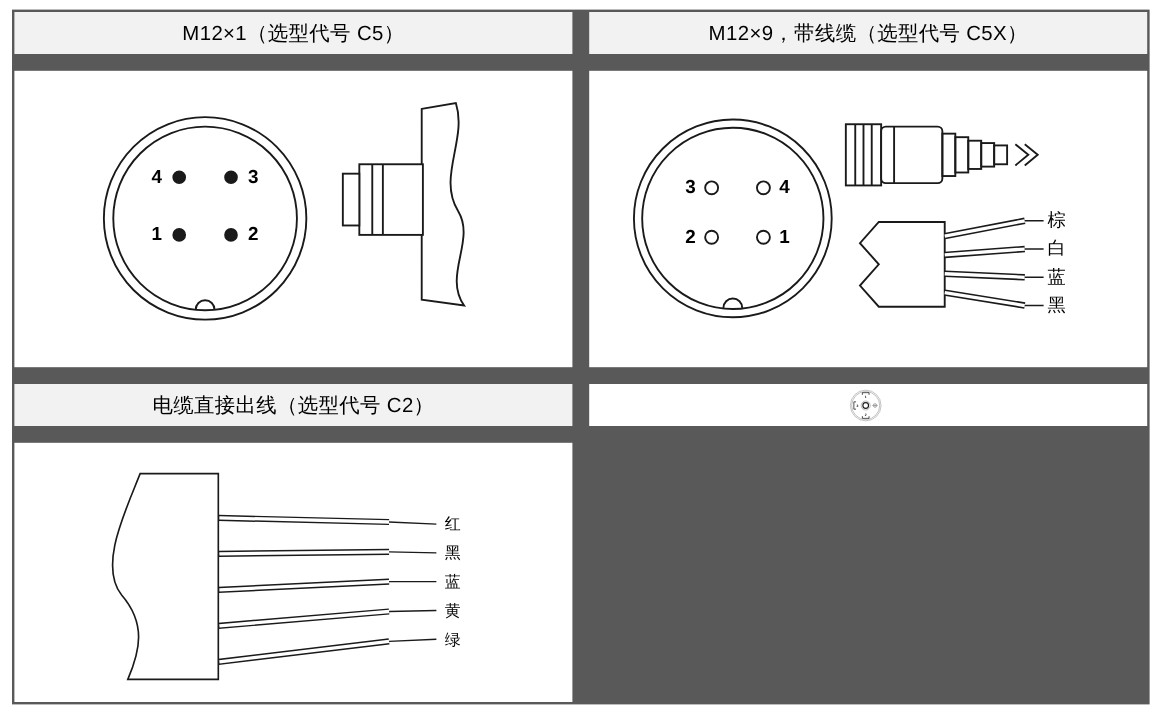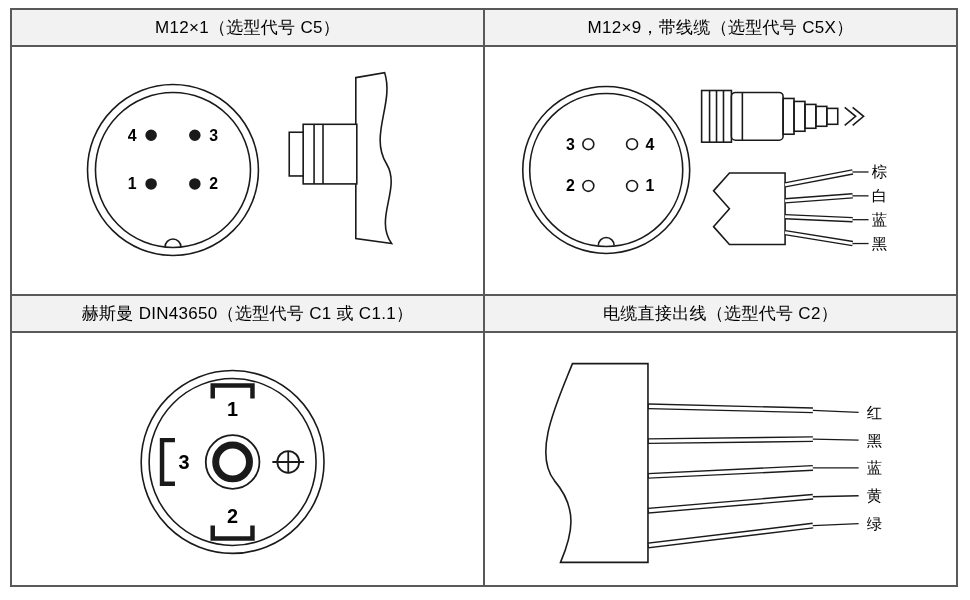--- a/index.html
+++ b/index.html
@@ -1,21 +1,21 @@
 <!DOCTYPE html>
 <html><head>
 <meta charset="utf-8">
 <style>
   * { margin:0; padding:0; box-sizing:border-box; }
   body { background:#ffffff; font-family:"Liberation Sans", sans-serif; }
   .page { position:relative; width:970px; height:600px; background:#ffffff; overflow:hidden; }
   .grid {
     position:absolute; left:10px; top:8px; width:948px; height:579px;
     display:grid; grid-template-columns:1fr 1fr; grid-template-rows:35px 247px 35px 1fr;
-    background:#595959; padding:2px; gap:2px;
+    background:#595959; padding:2px; gap:14px;
   }
   .cell { background:#ffffff; overflow:hidden; }
   .header {
     background:#f2f2f2; display:flex; align-items:center; justify-content:center;
     font-size:17px; color:#000; letter-spacing:0.3px; font-weight:500;
   }
   .body-cell { display:flex; align-items:stretch; justify-content:stretch; }
   .body-cell svg { width:100%; height:100%; display:block; }
   svg text { font-family:"Liberation Sans", sans-serif; fill:#000; text-anchor:middle; dominant-baseline:central; }
   .pin-num text { font-size:16px; font-weight:600; }
@@ -121,23 +121,20 @@
         <g class="cn">
           <text x="397" y="125">棕</text>
           <text x="397" y="149">白</text>
           <text x="397" y="173">蓝</text>
           <text x="397" y="197">黑</text>
         </g>
       </svg>
     </div>
 
     <div class="cell header">
-      <span>赫斯曼 DIN43650（选型代号 C1 或 C1.1）</span>
-    </div>
-    <div class="cell header">
       <span>电缆直接出线（选型代号 C2）</span>
     </div>
 
     <div class="cell body-cell">
       <svg viewBox="0 0 474 252">
         <g fill="none" stroke="#1a1a1a">
           <g>
             <circle cx="222" cy="129" r="92" stroke-width="1.6"></circle>
             <circle cx="222" cy="129" r="84" stroke-width="1.6"></circle>
             <circle cx="222" cy="129" r="27" stroke-width="1.8"></circle>

